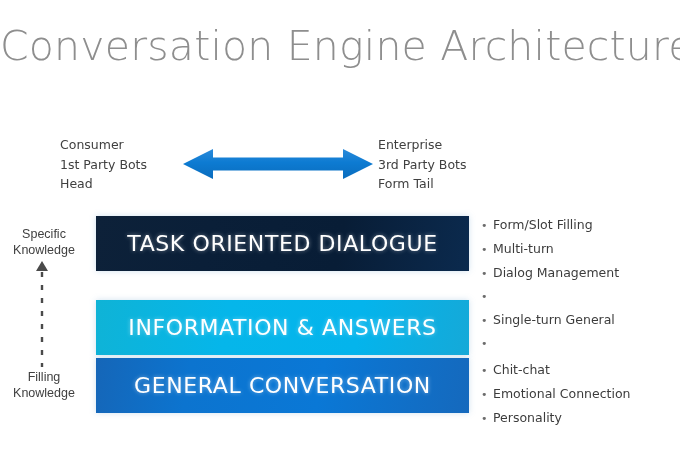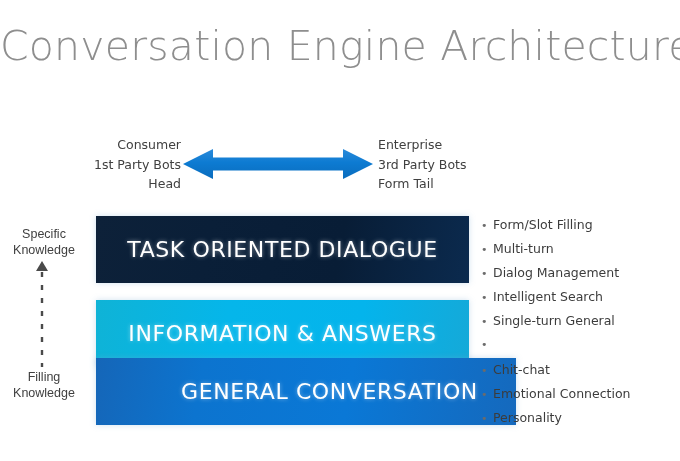--- a/index.html
+++ b/index.html
@@ -38,21 +38,20 @@
     position: absolute;
     top: 135px;
     font-size: 12.5px;
     line-height: 19.5px;
     color: #404040;
     font-family: "DejaVu Sans", sans-serif;
   }
   #axis-left-labels {
     left: 60px;
     width: 121px;
-    text-align: right;
   }
   #axis-right-labels {
     left: 378px;
     width: 170px;
     text-align: left;
   }
 
   #horizontal-arrow {
     position: absolute;
     left: 183px;
@@ -81,21 +80,21 @@
     top: 261px;
     width: 30px;
     height: 106px;
   }
 
   
   .layer-bar {
     position: absolute;
     left: 96px;
     width: 373px;
-    height: 67px;
+    height: 55px;
     display: flex;
     align-items: center;
     justify-content: center;
     color: #ffffff;
     font-size: 22px;
     letter-spacing: 0.6px;
     font-weight: 400;
     font-family: "DejaVu Sans", sans-serif;
     box-shadow: 0 0 6px rgba(120,170,210,0.35);
   }
@@ -103,21 +102,20 @@
     top: 216px;
     background: linear-gradient(100deg, #0d2139 0%, #0a1f38 30%, #081d36 65%, #0b2a4e 100%);
   }
   #layer-bar-1 {
     top: 300px;
     background: linear-gradient(100deg, #0fb3d6 0%, #05b6ea 35%, #04b4ec 70%, #15a9d8 100%);
   }
   #layer-bar-2 {
     top: 358px;
     background: linear-gradient(100deg, #1566b8 0%, #0c74cf 25%, #0a78d6 60%, #1569bd 100%);
-    padding-left: 47px;
   }
   .layer-bar-label {
     text-shadow: 0 0 4px rgba(255,255,255,0.45);
     white-space: nowrap;
   }
 
   
   .bullet-group {
     position: absolute;
     left: 481px;
@@ -214,21 +212,20 @@
     </div>
     <div class="bullet-item">
       <span class="bullet-dot">•</span>
       <span>Dialog Management</span>
     </div>
   </div>
 
   <div class="bullet-group" id="bullet-group-1">
     <div class="bullet-item">
       <span class="bullet-dot">•</span>
-      <span>Intelligent Search</span>
     </div>
     <div class="bullet-item">
       <span class="bullet-dot">•</span>
       <span>Single-turn General</span>
     </div>
     <div class="bullet-item">
       <span class="bullet-dot">•</span>
     </div>
   </div>
 

